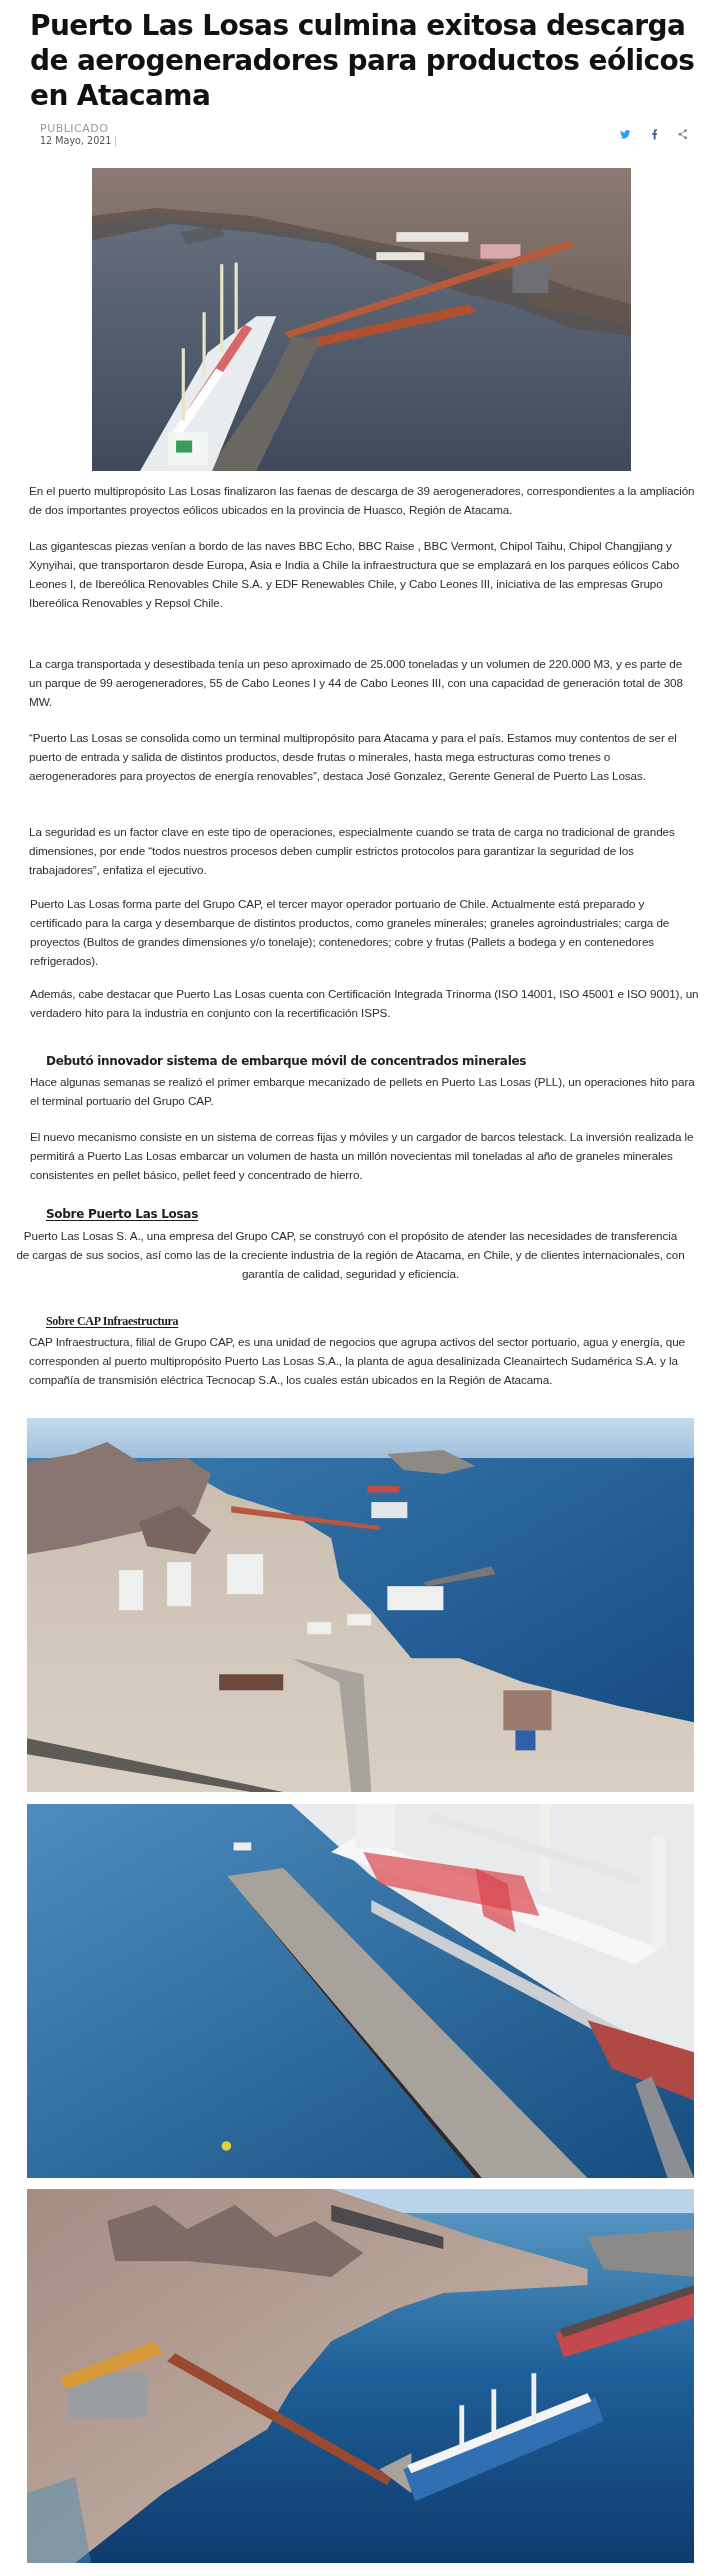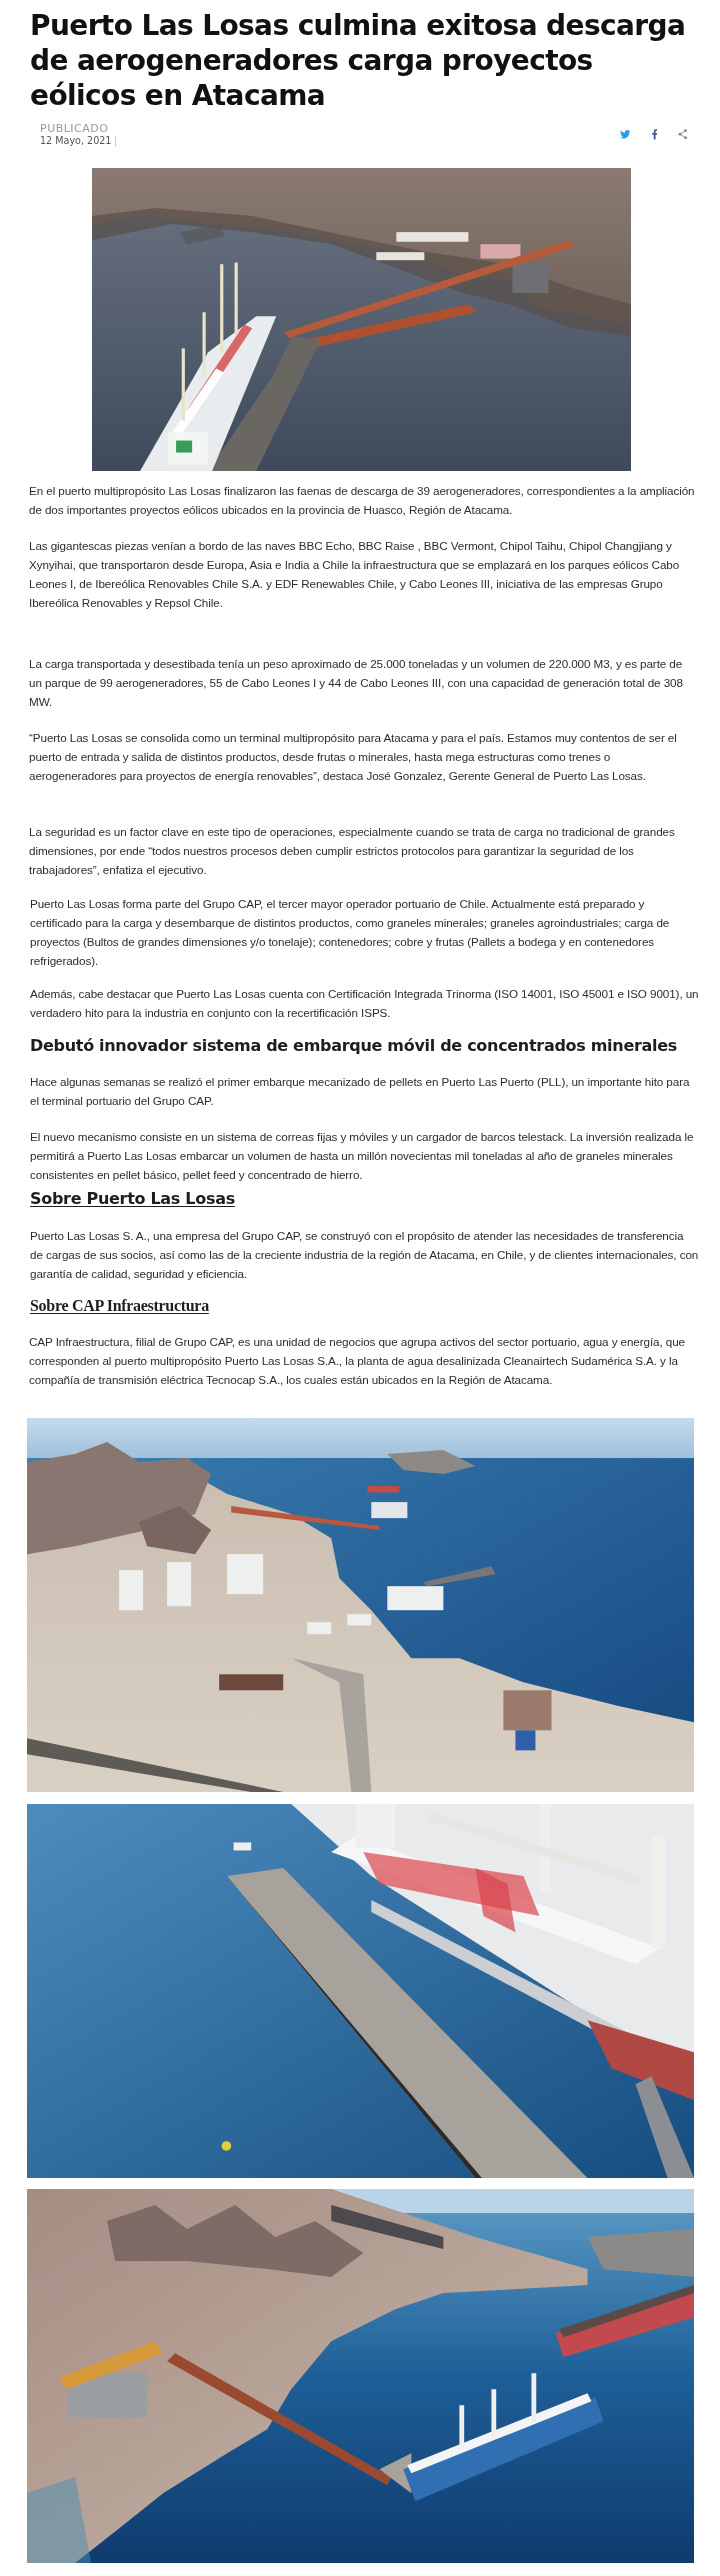--- a/index.html
+++ b/index.html
@@ -17,28 +17,28 @@
   .meta-sep { color: #bbb; margin-left: 2.4px; }
 
   .social { position: absolute; top: 129px; left: 620px; display: flex; gap: 17.6px; align-items: center; }
   .social span { display: inline-flex; width: 11.2px; height: 11.2px; align-items: center; justify-content: center; cursor: pointer; }
 
   .photo { position: absolute; overflow: hidden; }
   .photo svg { display: block; width: 100%; height: 100%; }
 
   .p { position: absolute; left: 29px; width: 669px; margin: 0; font-size: 11.7px; line-height: 19px;
        color: #2d2d2d; font-family: "Liberation Sans", sans-serif; letter-spacing: -0.1px; }
-  .h { position: absolute; left: 30px; margin: 0; font-size: 16px; font-weight: bold; color: #1e1e1e;
+  .h { position: absolute; left: 30px; margin: 16px; font-size: 12px; font-weight: bold; color: #1e1e1e;
        font-family: "DejaVu Sans", sans-serif; line-height: 17.6px; letter-spacing: -0.3px; }
   .h.u { text-decoration: underline; text-underline-offset: 2.4px; }
 </style>
 </head>
 <body>
 
-<h1 class="title">Puerto Las Losas culmina exitosa descarga de aerogeneradores carga proyectos eólicos en Atacama</h1>
+<h1 class="title">Puerto Las Losas culmina exitosa descarga de aerogeneradores para productos eólicos en Atacama</h1>
 
 <div class="meta">
   <div class="meta-label">PUBLICADO</div>
   <div class="meta-date"><span>12 Mayo, 2021</span><span class="meta-sep">|</span></div>
 </div>
 
 <div class="social">
   <span title="Twitter">
     <svg width="10.4" height="8.8" viewBox="0 0 24 20">
         <path fill="#1da1f2" d="M24 2.4c-.9.4-1.8.7-2.8.8 1-.6 1.8-1.6 2.2-2.7-1 .6-2 1-3.1 1.2C19.3.7 18 0 16.6 0c-2.7 0-4.9 2.2-4.9 4.9 0 .4 0 .8.1 1.1C7.7 5.8 4.1 3.9 1.7.9c-.4.7-.7 1.6-.7 2.5 0 1.7.9 3.2 2.2 4.1-.8 0-1.6-.2-2.2-.6v.1c0 2.4 1.7 4.4 3.9 4.8-.4.1-.8.2-1.3.2-.3 0-.6 0-.9-.1.6 2 2.4 3.4 4.6 3.4-1.7 1.3-3.8 2.1-6.1 2.1-.4 0-.8 0-1.2-.1 2.2 1.4 4.8 2.2 7.5 2.2 9.1 0 14-7.5 14-14v-.6c1-.7 1.8-1.6 2.5-2.5z"></path>
@@ -95,24 +95,24 @@
 </div>
 
 <p class="p" style="top:481px;">En el puerto multipropósito Las Losas finalizaron las faenas de descarga de 39 aerogeneradores, correspondientes a la ampliación de dos importantes proyectos eólicos ubicados en la provincia de Huasco, Región de Atacama.</p>
 <p class="p" style="top:536px;">Las gigantescas piezas venían a bordo de las naves BBC Echo, BBC Raise , BBC Vermont, Chipol Taihu, Chipol Changjiang y Xynyihai, que transportaron desde Europa, Asia e India a Chile la infraestructura que se emplazará en los parques eólicos Cabo Leones I, de Ibereólica Renovables Chile S.A. y EDF Renewables Chile, y Cabo Leones III, iniciativa de las empresas Grupo Ibereólica Renovables y Repsol Chile.</p>
 <p class="p" style="top:654px;">La carga transportada y desestibada tenía un peso aproximado de 25.000 toneladas y un volumen de 220.000 M3, y es parte de un parque de 99 aerogeneradores, 55 de Cabo Leones I y 44 de Cabo Leones III, con una capacidad de generación total de 308 MW.</p>
 <p class="p" style="top:728px;">“Puerto Las Losas se consolida como un terminal multipropósito para Atacama y para el país. Estamos muy contentos de ser el puerto de entrada y salida de distintos productos, desde frutas o minerales, hasta mega estructuras como trenes o aerogeneradores para proyectos de energía renovables”, destaca José Gonzalez, Gerente General de Puerto Las Losas.</p>
 <p class="p" style="top:822px;">La seguridad es un factor clave en este tipo de operaciones, especialmente cuando se trata de carga no tradicional de grandes dimensiones, por ende “todos nuestros procesos deben cumplir estrictos protocolos para garantizar la seguridad de los trabajadores”, enfatiza el ejecutivo.</p>
 <p class="p" style="top:894px; left:30px;">Puerto Las Losas forma parte del Grupo CAP, el tercer mayor operador portuario de Chile. Actualmente está preparado y certificado para la carga y desembarque de distintos productos, como graneles minerales; graneles agroindustriales; carga de proyectos (Bultos de grandes dimensiones y/o tonelaje); contenedores; cobre y frutas (Pallets a bodega y en contenedores refrigerados).</p>
 <p class="p" style="top:984px; left:30px;">Además, cabe destacar que Puerto Las Losas cuenta con Certificación Integrada Trinorma (ISO 14001, ISO 45001 e ISO 9001), un verdadero hito para la industria en conjunto con la recertificación ISPS.</p>
 <h3 class="h" style="top:1037px;">Debutó innovador sistema de embarque móvil de concentrados minerales</h3>
-<p class="p" style="top:1072px; left:30px;">Hace algunas semanas se realizó el primer embarque mecanizado de pellets en Puerto Las Puerto (PLL), un importante hito para el terminal portuario del Grupo CAP.</p>
+<p class="p" style="top:1072px; left:30px;">Hace algunas semanas se realizó el primer embarque mecanizado de pellets en Puerto Las Losas (PLL), un operaciones hito para el terminal portuario del Grupo CAP.</p>
 <p class="p" style="top:1127px; left:30px;">El nuevo mecanismo consiste en un sistema de correas fijas y móviles y un cargador de barcos telestack. La inversión realizada le permitirá a Puerto Las Losas embarcar un volumen de hasta un millón novecientas mil toneladas al año de graneles minerales consistentes en pellet básico, pellet feed y concentrado de hierro.</p>
 <h3 class="h u" style="top:1190px;">Sobre Puerto Las Losas</h3>
-<p class="p" style="top:1226px; left:30px;">Puerto Las Losas S. A., una empresa del Grupo CAP, se construyó con el propósito de atender las necesidades de transferencia de cargas de sus socios, así como las de la creciente industria de la región de Atacama, en Chile, y de clientes internacionales, con garantía de calidad, seguridad y eficiencia.</p>
+<p class="p" style="top:1226px; left:16px;text-align:center;">Puerto Las Losas S. A., una empresa del Grupo CAP, se construyó con el propósito de atender las necesidades de transferencia de cargas de sus socios, así como las de la creciente industria de la región de Atacama, en Chile, y de clientes internacionales, con garantía de calidad, seguridad y eficiencia.</p>
 <h3 class="h u" style="top:1297px;font-family:Liberation Serif, serif;">Sobre CAP Infraestructura</h3>
 <p class="p" style="top:1332px;">CAP Infraestructura, filial de Grupo CAP, es una unidad de negocios que agrupa activos del sector portuario, agua y energía, que corresponden al puerto multipropósito Puerto Las Losas S.A., la planta de agua desalinizada Cleanairtech Sudamérica S.A. y la compañía de transmisión eléctrica Tecnocap S.A., los cuales están ubicados en la Región de Atacama.</p>
 
 <div class="photo" style="left:27px; top:1418px; width:667px; height:374px;">
   <svg viewBox="0 0 833 467" preserveAspectRatio="none">
     <defs>
       <linearGradient id="p2sky" x1="0" y1="0" x2="0" y2="1">
           <stop offset="0" stop-color="#c5daec"></stop>
           <stop offset="1" stop-color="#9fc0dc"></stop>
         </linearGradient>

